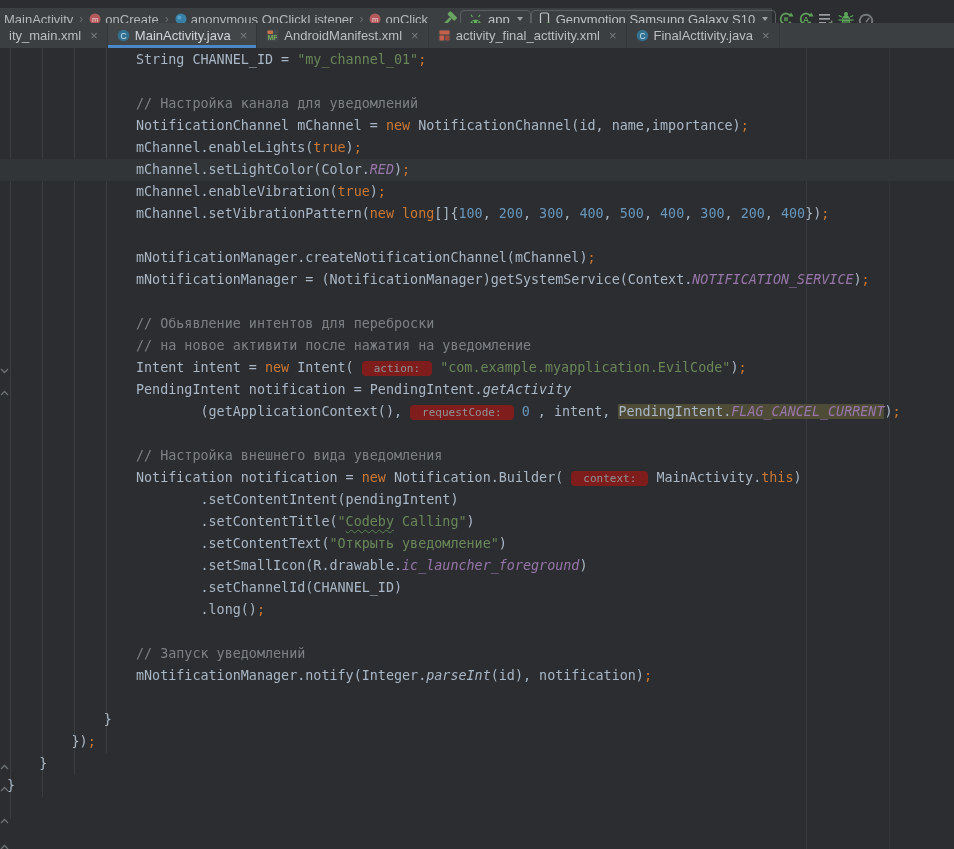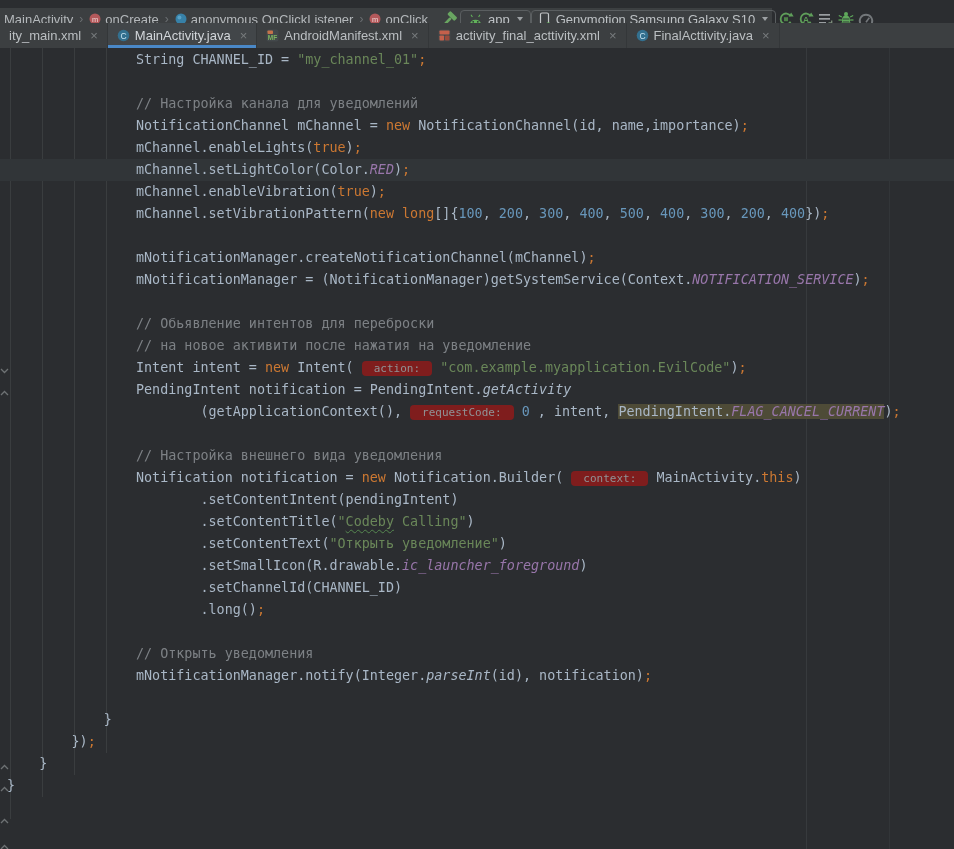--- a/index.html
+++ b/index.html
@@ -290,21 +290,21 @@
         <div class="code-line"></div>
         <div class="code-line"><span class="tok-m">                // Настройка внешнего вида уведомления</span></div>
         <div class="code-line"><span class="tok-d">                Notification notification = </span><span class="tok-k">new</span><span class="tok-d"> Notification.Builder( </span><span class="tok-h">context:</span><span class="tok-d"> MainActivity.</span><span class="tok-k">this</span><span class="tok-d">)</span></div>
         <div class="code-line"><span class="tok-d">                        .setContentIntent(pendingIntent)</span></div>
         <div class="code-line"><span class="tok-d">                        .setContentTitle(</span><span class="tok-s">"</span><span class="tok-s tok-wv">Codeby</span><span class="tok-s"> Calling"</span><span class="tok-d">)</span></div>
         <div class="code-line"><span class="tok-d">                        .setContentText(</span><span class="tok-s">"Открыть уведомление"</span><span class="tok-d">)</span></div>
         <div class="code-line"><span class="tok-d">                        .setSmallIcon(R.drawable.</span><span class="tok-p">ic_launcher_foreground</span><span class="tok-d">)</span></div>
         <div class="code-line"><span class="tok-d">                        .setChannelId(CHANNEL_ID)</span></div>
         <div class="code-line"><span class="tok-d">                        .long()</span><span class="tok-e">;</span></div>
         <div class="code-line"></div>
-        <div class="code-line"><span class="tok-m">                // Открыть уведомления</span></div>
+        <div class="code-line"><span class="tok-m">                // Запуск уведомлений</span></div>
         <div class="code-line"><span class="tok-d">                </span><span class="tok-f">mNotificationManager</span><span class="tok-d">.notify(Integer.</span><span class="tok-i">parseInt</span><span class="tok-d">(id), notification)</span><span class="tok-e">;</span></div>
         <div class="code-line"></div>
         <div class="code-line"><span class="tok-d">            }</span></div>
         <div class="code-line"><span class="tok-d">        })</span><span class="tok-e">;</span></div>
         <div class="code-line"><span class="tok-d">    }</span></div>
         <div class="code-line"><span class="tok-d">}</span></div>
       </div>
   </div>
 </div>
 

